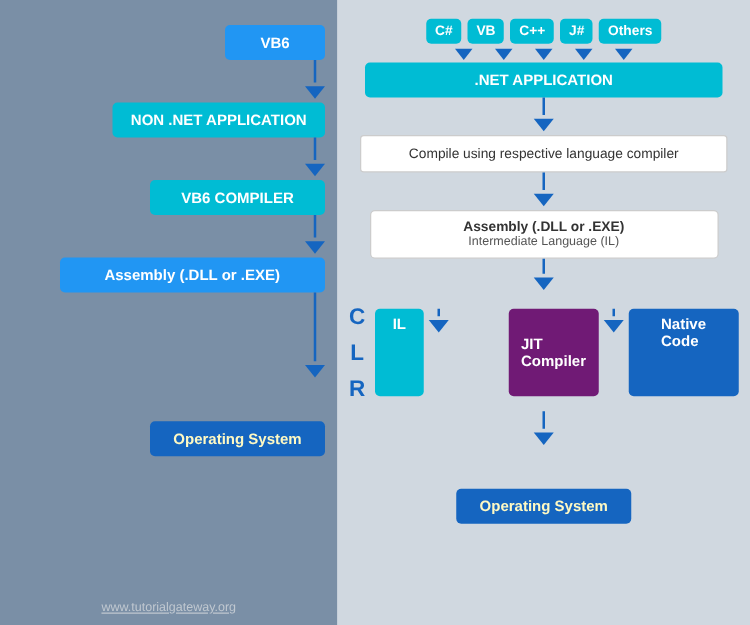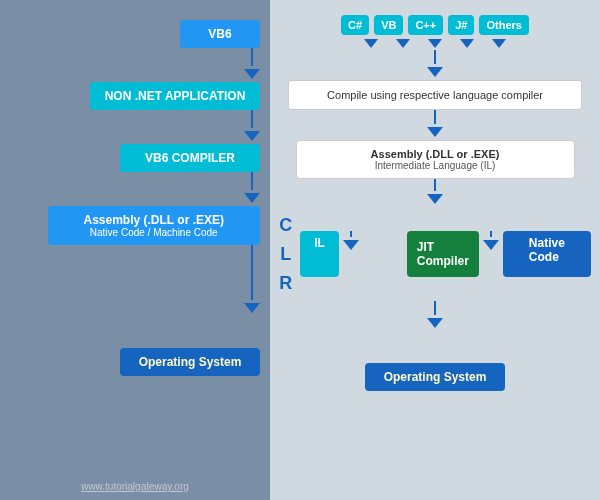--- a/index.html
+++ b/index.html
@@ -139,26 +139,26 @@
     .box-il {
       background-color: #00bcd4;
       color: white;
       border-radius: 4px;
       font-size: 12px;
       font-weight: bold;
       padding: 5px 14px;
     }
 
     .box-jit {
-      background-color: #15803d;
-      color: white;
-      border-radius: 4px;
-      font-size: 12px;
-      font-weight: bold;
-      padding: 9px 10px;
+      background-color: #701a75;
+      color: white;
+      border-radius: 4px;
+      font-size: 12px;
+      font-weight: bold;
+      padding: 21px 10px;
       margin-left: 44px;
     }
 
     .box-native {
       background-color: #1565c0;
       color: white;
       border-radius: 4px;
       font-size: 12px;
       font-weight: bold;
       padding: 5px 26px;
@@ -239,21 +239,20 @@
     <span>VB6 COMPILER</span>
   </div>
 
   <div class="arrow-full">
     <div class="arrow-line" style="height:18px;"></div>
     <div class="arrow-down"></div>
   </div>
 
   <div class="assembly-box-left">
     <div>Assembly (.DLL or .EXE)</div>
-    <div style="font-size:10px;font-weight:normal;">Native Code / Machine Code</div>
   </div>
 
   <div class="arrow-full">
     <div class="arrow-line" style="height:55px;"></div>
     <div class="arrow-down"></div>
   </div>
 
   <div class="box-dark" style="width:140px;">
     <span>Operating System</span>
   </div>
@@ -274,20 +273,23 @@
   </div>
 
   <div class="multi-arrow">
     <div class="small-arrow-down"></div>
     <div class="small-arrow-down"></div>
     <div class="small-arrow-down"></div>
     <div class="small-arrow-down"></div>
     <div class="small-arrow-down"></div>
   </div>
 
+  <div class="box-teal" style="width:92%;">
+    <span>.NET APPLICATION</span>
+  </div>
 
   <div class="arrow-full">
     <div class="arrow-line" style="height:14px;"></div>
     <div class="arrow-down"></div>
   </div>
 
   <div class="compile-box">
     <div>Compile using respective language compiler</div>
   </div>
 

